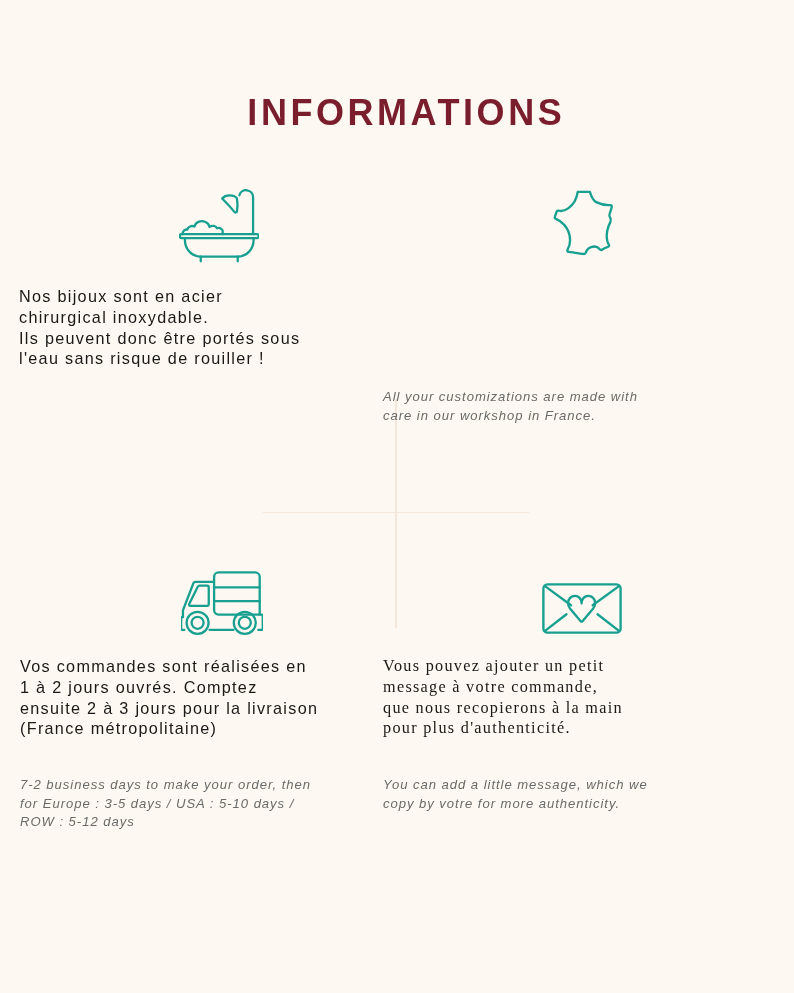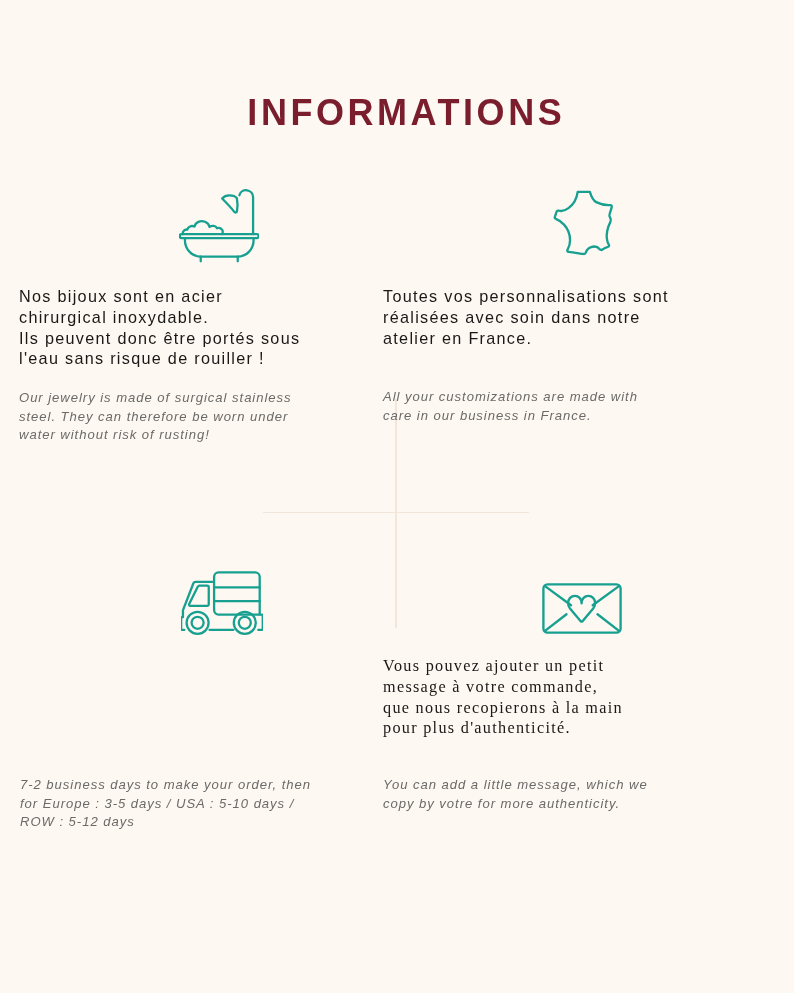--- a/index.html
+++ b/index.html
@@ -38,55 +38,53 @@
           <path d="M61.3 70.6 v4.9"></path>
         <path d="M77.3 47.1 V8.5 a7.3 7.3 0 0 0 -14.3 -2.0"></path>
         <path d="M45.0 9.9 C47.1 7.6 49.7 6.7 52.4 6.7 C56.1 6.7 59.0 7.8 60.4 9.7 C61.1 13.6 61.3 19.1 60.5 22.9 C60.2 24.7 58.6 25.1 57.5 23.6 C53.9 18.9 48.6 13.5 45.0 9.9 Z"></path>
         <path d="M4.0 47.1 C3.4 44.3 5.7 41.9 8.7 42.3 C9.4 39.3 13.0 37.7 16.2 39.2 C17.1 34.6 22.5 32.4 27.1 34.2 C29.8 35.2 31.4 37.4 31.9 39.6 C34.4 37.6 38.3 38.2 39.7 41.0 C42.6 39.8 46.0 42.1 45.7 44.8 C45.6 45.8 45.3 46.6 44.9 47.1"></path>
 </svg>
     </div>
     <div class="fr" style="top:286px;">Nos bijoux sont en acier
 chirurgical inoxydable.
 Ils peuvent donc être portés sous
 l'eau sans risque de rouiller !</div>
-    <div class="en" style="top:389px;">Our jewelry is made of surgical stainless
-steel. They can therefore be worn under
-water without risk of rusting!</div>
   </div>
 
   <div class="quad" style="left:383px;top:0;width:400px;height:993px;">
     <div class="iconwrap" style="top:190px;height:76px;padding-left:5px;box-sizing:border-box;">
       <svg width="67" height="72.5" viewBox="0 0 72 78" fill="none" stroke="#17a090" stroke-width="2.5" stroke-linecap="round" stroke-linejoin="round">
         <path d="M 27.6 2.1 C 26.7 9.2 22.8 15.8 17.7 19.5 C 14.3 22.0 10.4 23.0 7.5 22.3 C 6.1 21.9 5.2 22.3 4.8 23.6 C 4.4 25.1 3.7 27.0 3.1 28.6 C 2.7 29.8 3.0 30.5 4.1 31.0 C 7.3 32.3 10.4 34.3 12.7 37.0 C 16.9 41.6 19.4 47.7 19.4 54.0 C 19.4 57.8 18.4 61.2 16.7 64.2 C 16.0 65.4 16.5 66.3 17.9 66.5 C 22.5 67.1 28.2 68.0 33.6 68.8 C 35.0 69.0 35.9 68.6 36.3 67.4 C 37.0 64.8 39.0 62.5 42.1 61.4 C 45.5 60.2 49.2 61.1 51.3 63.7 C 52.1 64.7 53.4 64.8 54.4 63.9 C 55.8 62.7 57.7 61.7 60.1 61.1 C 61.4 60.7 61.8 59.8 61.1 58.7 C 60.2 57.3 59.5 55.7 59.2 53.7 C 58.0 47.2 59.6 40.6 62.8 34.3 C 63.7 32.4 63.7 31.3 62.4 29.7 C 61.5 28.6 61.4 27.7 61.8 26.4 C 62.3 24.3 63.5 21.5 64.2 18.2 C 64.6 16.9 63.9 16.2 62.4 16.3 C 57.9 16.6 52.5 15.4 47.5 13.0 C 44.8 11.7 42.3 7.5 40.7 2.1 Z"></path>
       </svg>
     </div>
-    <div class="fr" style="top:286px;">Toutes vos personnalisations sont
-réalisées avec soin dans notre
-atelier en France.</div>
     <div class="en" style="top:388px;">All your customizations are made with
-care in our business in France.</div>
+care in our workshop in France.</div>
   </div>
 
   <div class="quad" style="left:20px;top:0;width:400px;height:993px;">
     <div class="iconwrap" style="top:571px;height:66px;padding-left:3px;box-sizing:border-box;">
       <svg width="82" height="64" viewBox="0 0 82 64" fill="none" stroke="#17a090" stroke-width="2.3" stroke-linecap="round" stroke-linejoin="round">
         <path d="M37.5 1.4 H74.2 a4.5 4.5 0 0 1 4.5 4.5 V43.6 H37.6 a4.5 4.5 0 0 1 -4.5 -4.5 V5.9 A4.5 4.5 0 0 1 37.5 1.4 Z"></path>
         <path d="M33.1 16.3 H78.7"></path>
         <path d="M33.1 30.2 H78.7"></path>
         <path d="M31.6 10.8 H14.6 a2.4 2.4 0 0 0 -2.2 1.5 L2.2 38.7 a3.4 3.4 0 0 0 -0.25 1.3 V46"></path>
         <path d="M26.2 14.7 H18.5 a1.9 1.9 0 0 0 -1.75 1.15 L8.2 33.1 a1.2 1.2 0 0 0 1.1 1.7 H26.2 a1.55 1.55 0 0 0 1.55 -1.55 V16.25 a1.55 1.55 0 0 0 -1.55 -1.55 Z"></path>
         <path d="M1.95 46 H1.45 a1.3 1.3 0 0 0 -1.3 1.3 V57.6 a1.3 1.3 0 0 0 1.3 1.3 H3.3"></path>
         <path d="M28.5 58.8 H52.5"></path>
         <path d="M78.7 43.6 H80.45 a1.3 1.3 0 0 1 1.3 1.3 V57.6 a1.3 1.3 0 0 1 -1.3 1.3 H77.3"></path>
         <circle cx="16.6" cy="51.8" r="11"></circle>
         <circle cx="16.6" cy="51.8" r="6"></circle>
         <circle cx="63.8" cy="51.8" r="11"></circle>
         <circle cx="63.8" cy="51.8" r="6"></circle>
       </svg>
     </div>
+    <div class="fr" style="top:656px;">Vos commandes sont réalisées en
+1 à 2 jours ouvrés. Comptez
+ensuite 2 à 3 jours pour la livraison
+(France métropolitaine)</div>
     <div class="en" style="top:776px;">7-2 business days to make your order, then
 for Europe : 3-5 days / USA : 5-10 days /
 ROW : 5-12 days</div>
   </div>
 
   <div class="quad" style="left:383px;top:0;width:400px;height:993px;">
     <div class="iconwrap" style="top:583px;height:54px;padding-right:3px;box-sizing:border-box;">
       <svg width="80" height="51" viewBox="0 0 80 51" fill="none" stroke="#17a090" stroke-width="2.35" stroke-linecap="round" stroke-linejoin="round">
         <rect x="1.4" y="1.4" width="77.2" height="48.2" rx="4.2"></rect>
         <path d="M3.0 3.1 L29.0 22.3"></path>

